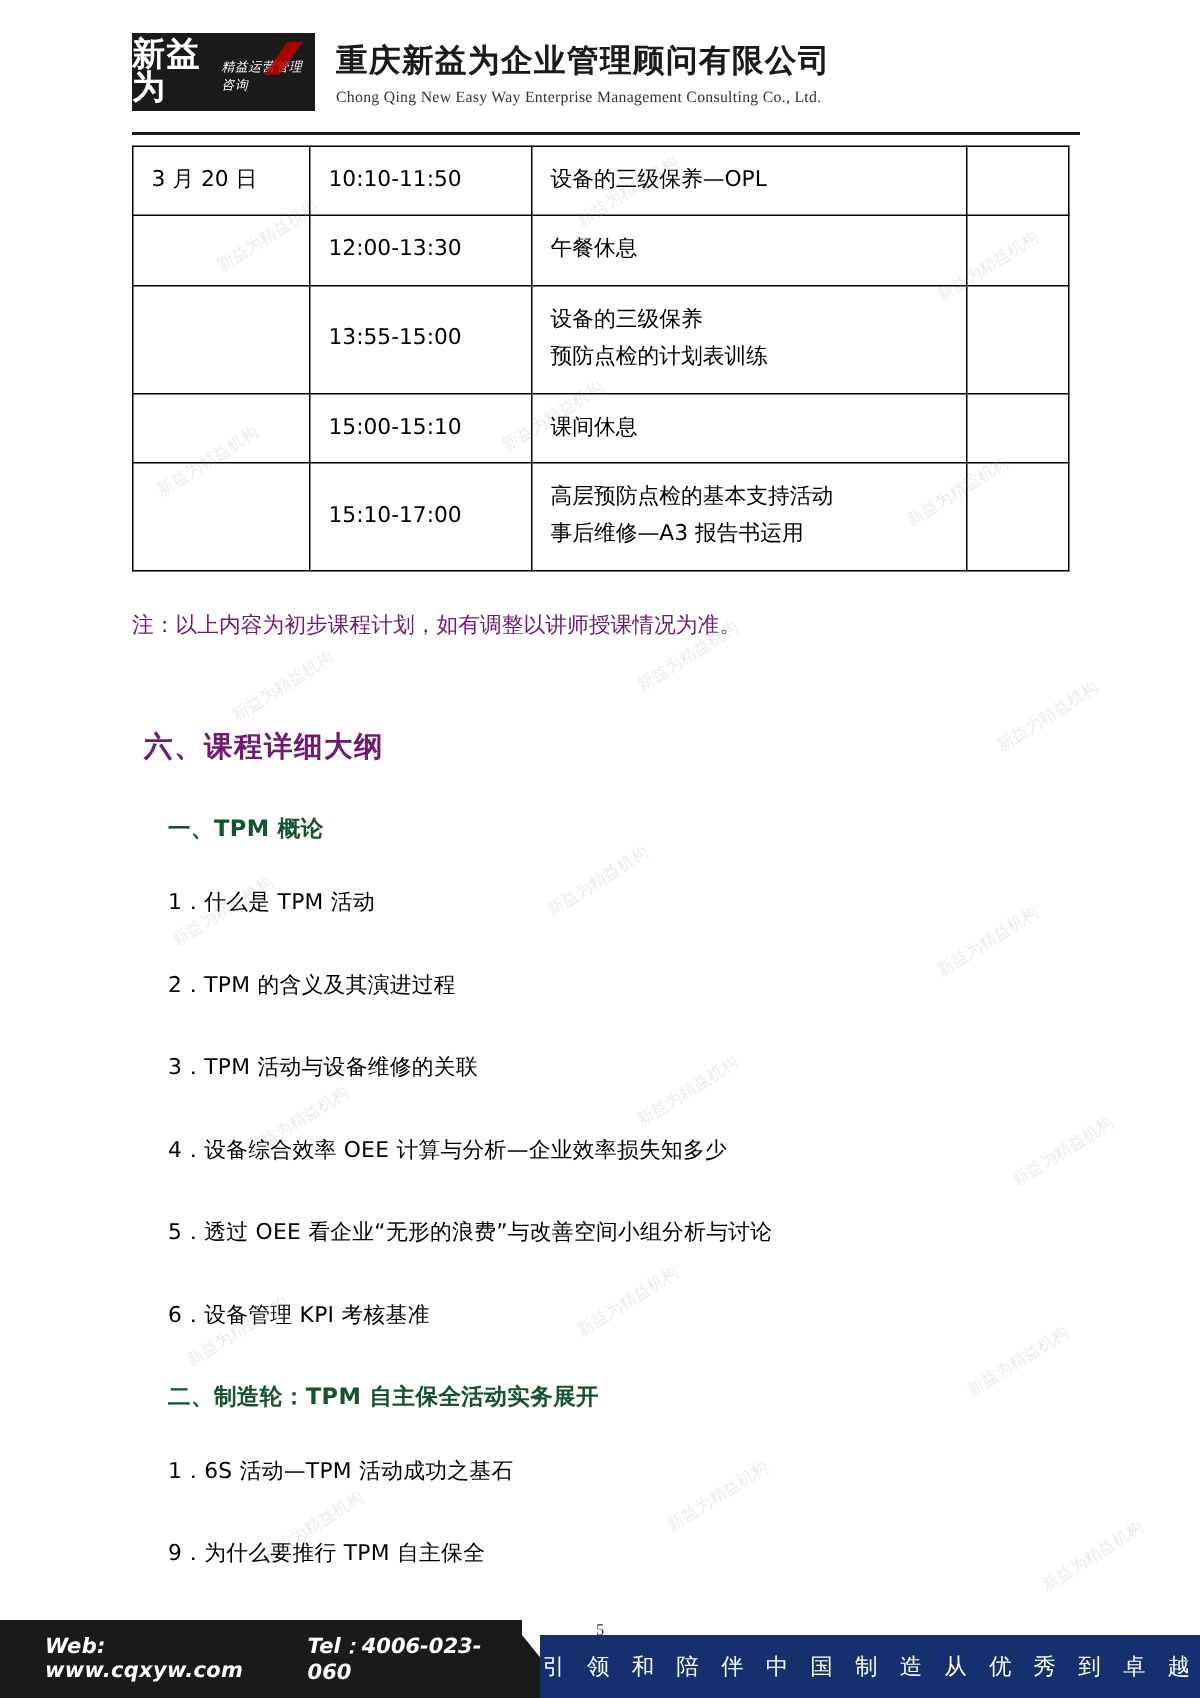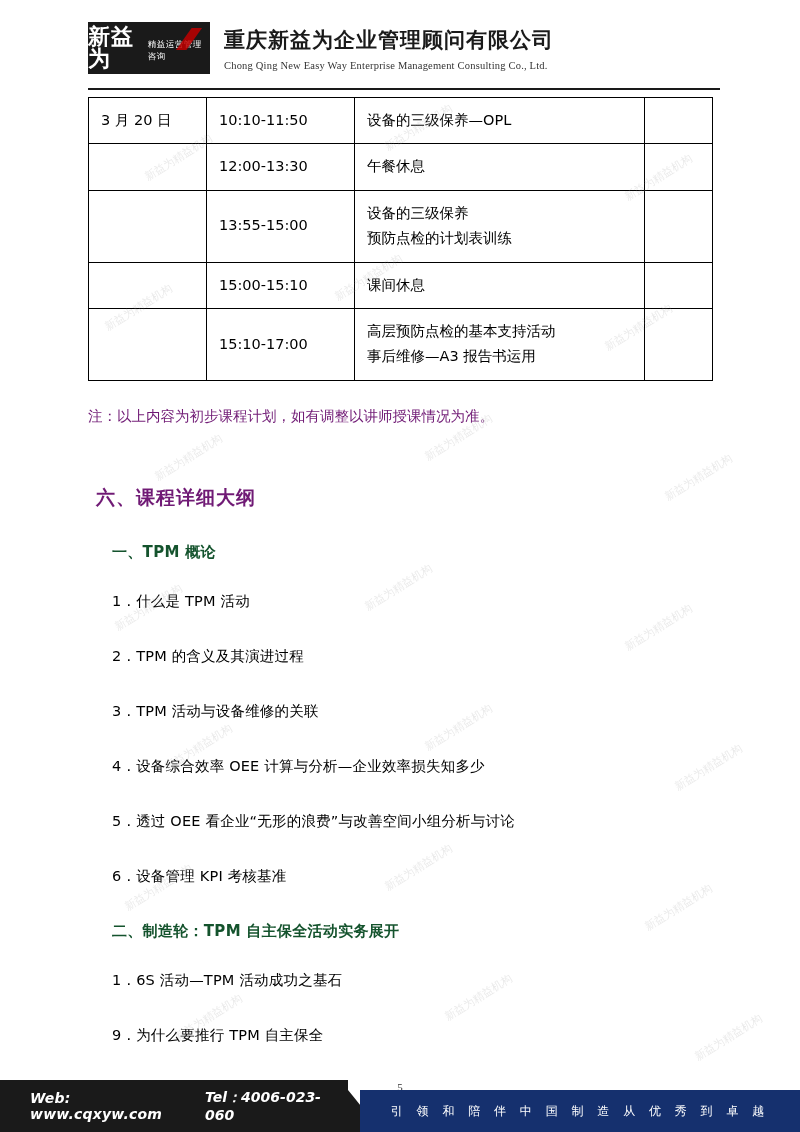--- a/index.html
+++ b/index.html
@@ -49,20 +49,21 @@
     letter-spacing: 1px;
     line-height: 1;
     font-family: "DejaVu Sans", sans-serif;
   }
   .logo-sub {
     color: #ffffff;
     font-size: 8.5px;
     letter-spacing: 0.5px;
     margin-top: 5px;
     font-family: "DejaVu Sans", sans-serif;
+    font-style: italic;
   }
   .logo-accent {
     position: absolute;
     right: 8px;
     top: 6px;
     width: 26px;
     height: 22px;
     background: #c00000;
     opacity: 0.85;
     clip-path: polygon(0 100%, 60% 0, 100% 0, 40% 100%);
@@ -216,21 +217,21 @@
     position: absolute;
     left: 360px;
     bottom: 0;
     right: 0;
     height: 42px;
     background: #15306e;
     display: flex;
     align-items: center;
     justify-content: center;
     color: #ffffff;
-    font-size: 12px;
+    font-size: 15px;
     letter-spacing: 5px;
     font-family: "DejaVu Sans", sans-serif;
   }
 
   
   .wm {
     position: absolute;
     color: rgba(150, 150, 150, 0.20);
     font-size: 11px;
     transform: rotate(-32deg);

